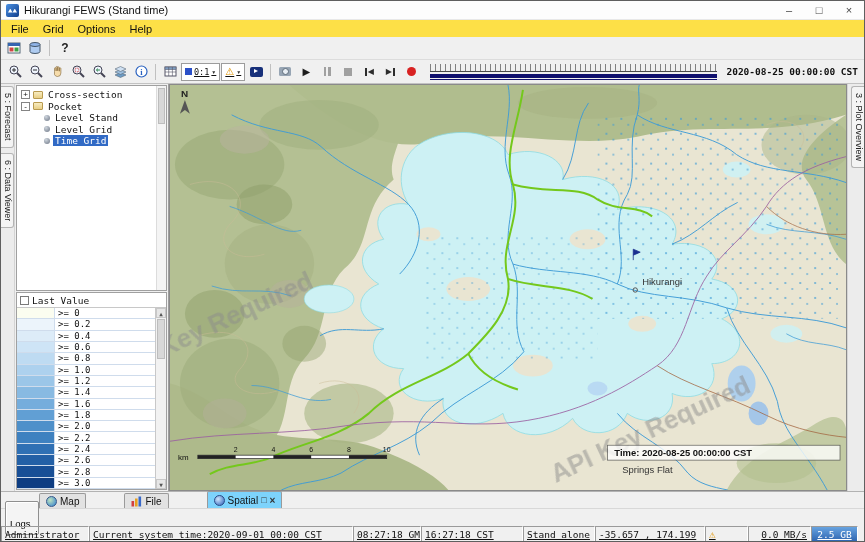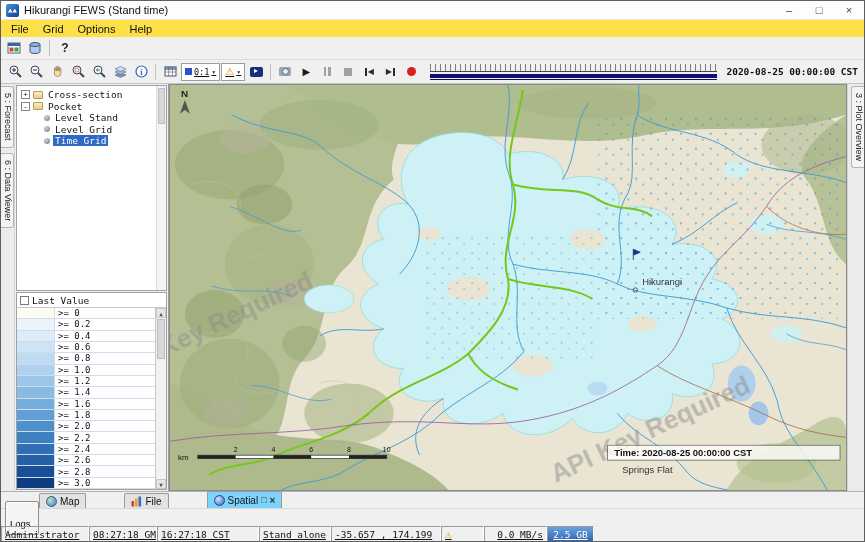--- a/index.html
+++ b/index.html
@@ -532,20 +532,21 @@
       <span class="tab-close">×</span>
     </div>
   </div>
 
   <div class="logs-row">
     <button class="logs-btn">Logs</button>
   </div>
 
   <div class="statusbar">
     <div class="cell w1">Administrator</div>
+    <div class="cell w2">Current system time:2020-09-01 00:00 CST</div>
     <div class="cell w3">08:27:18 GMT</div>
     <div class="cell w4">16:27:18 CST</div>
     <div class="cell w5">Stand alone</div>
     <div class="cell w6">-35.657 , 174.199</div>
     <div class="cell w7">
       <span class="status-warn">⚠</span>
     </div>
     <div class="cell w8 right">0.0 MB/s</div>
     <div class="cell w9 mem">2.5 GB</div>
   </div>

